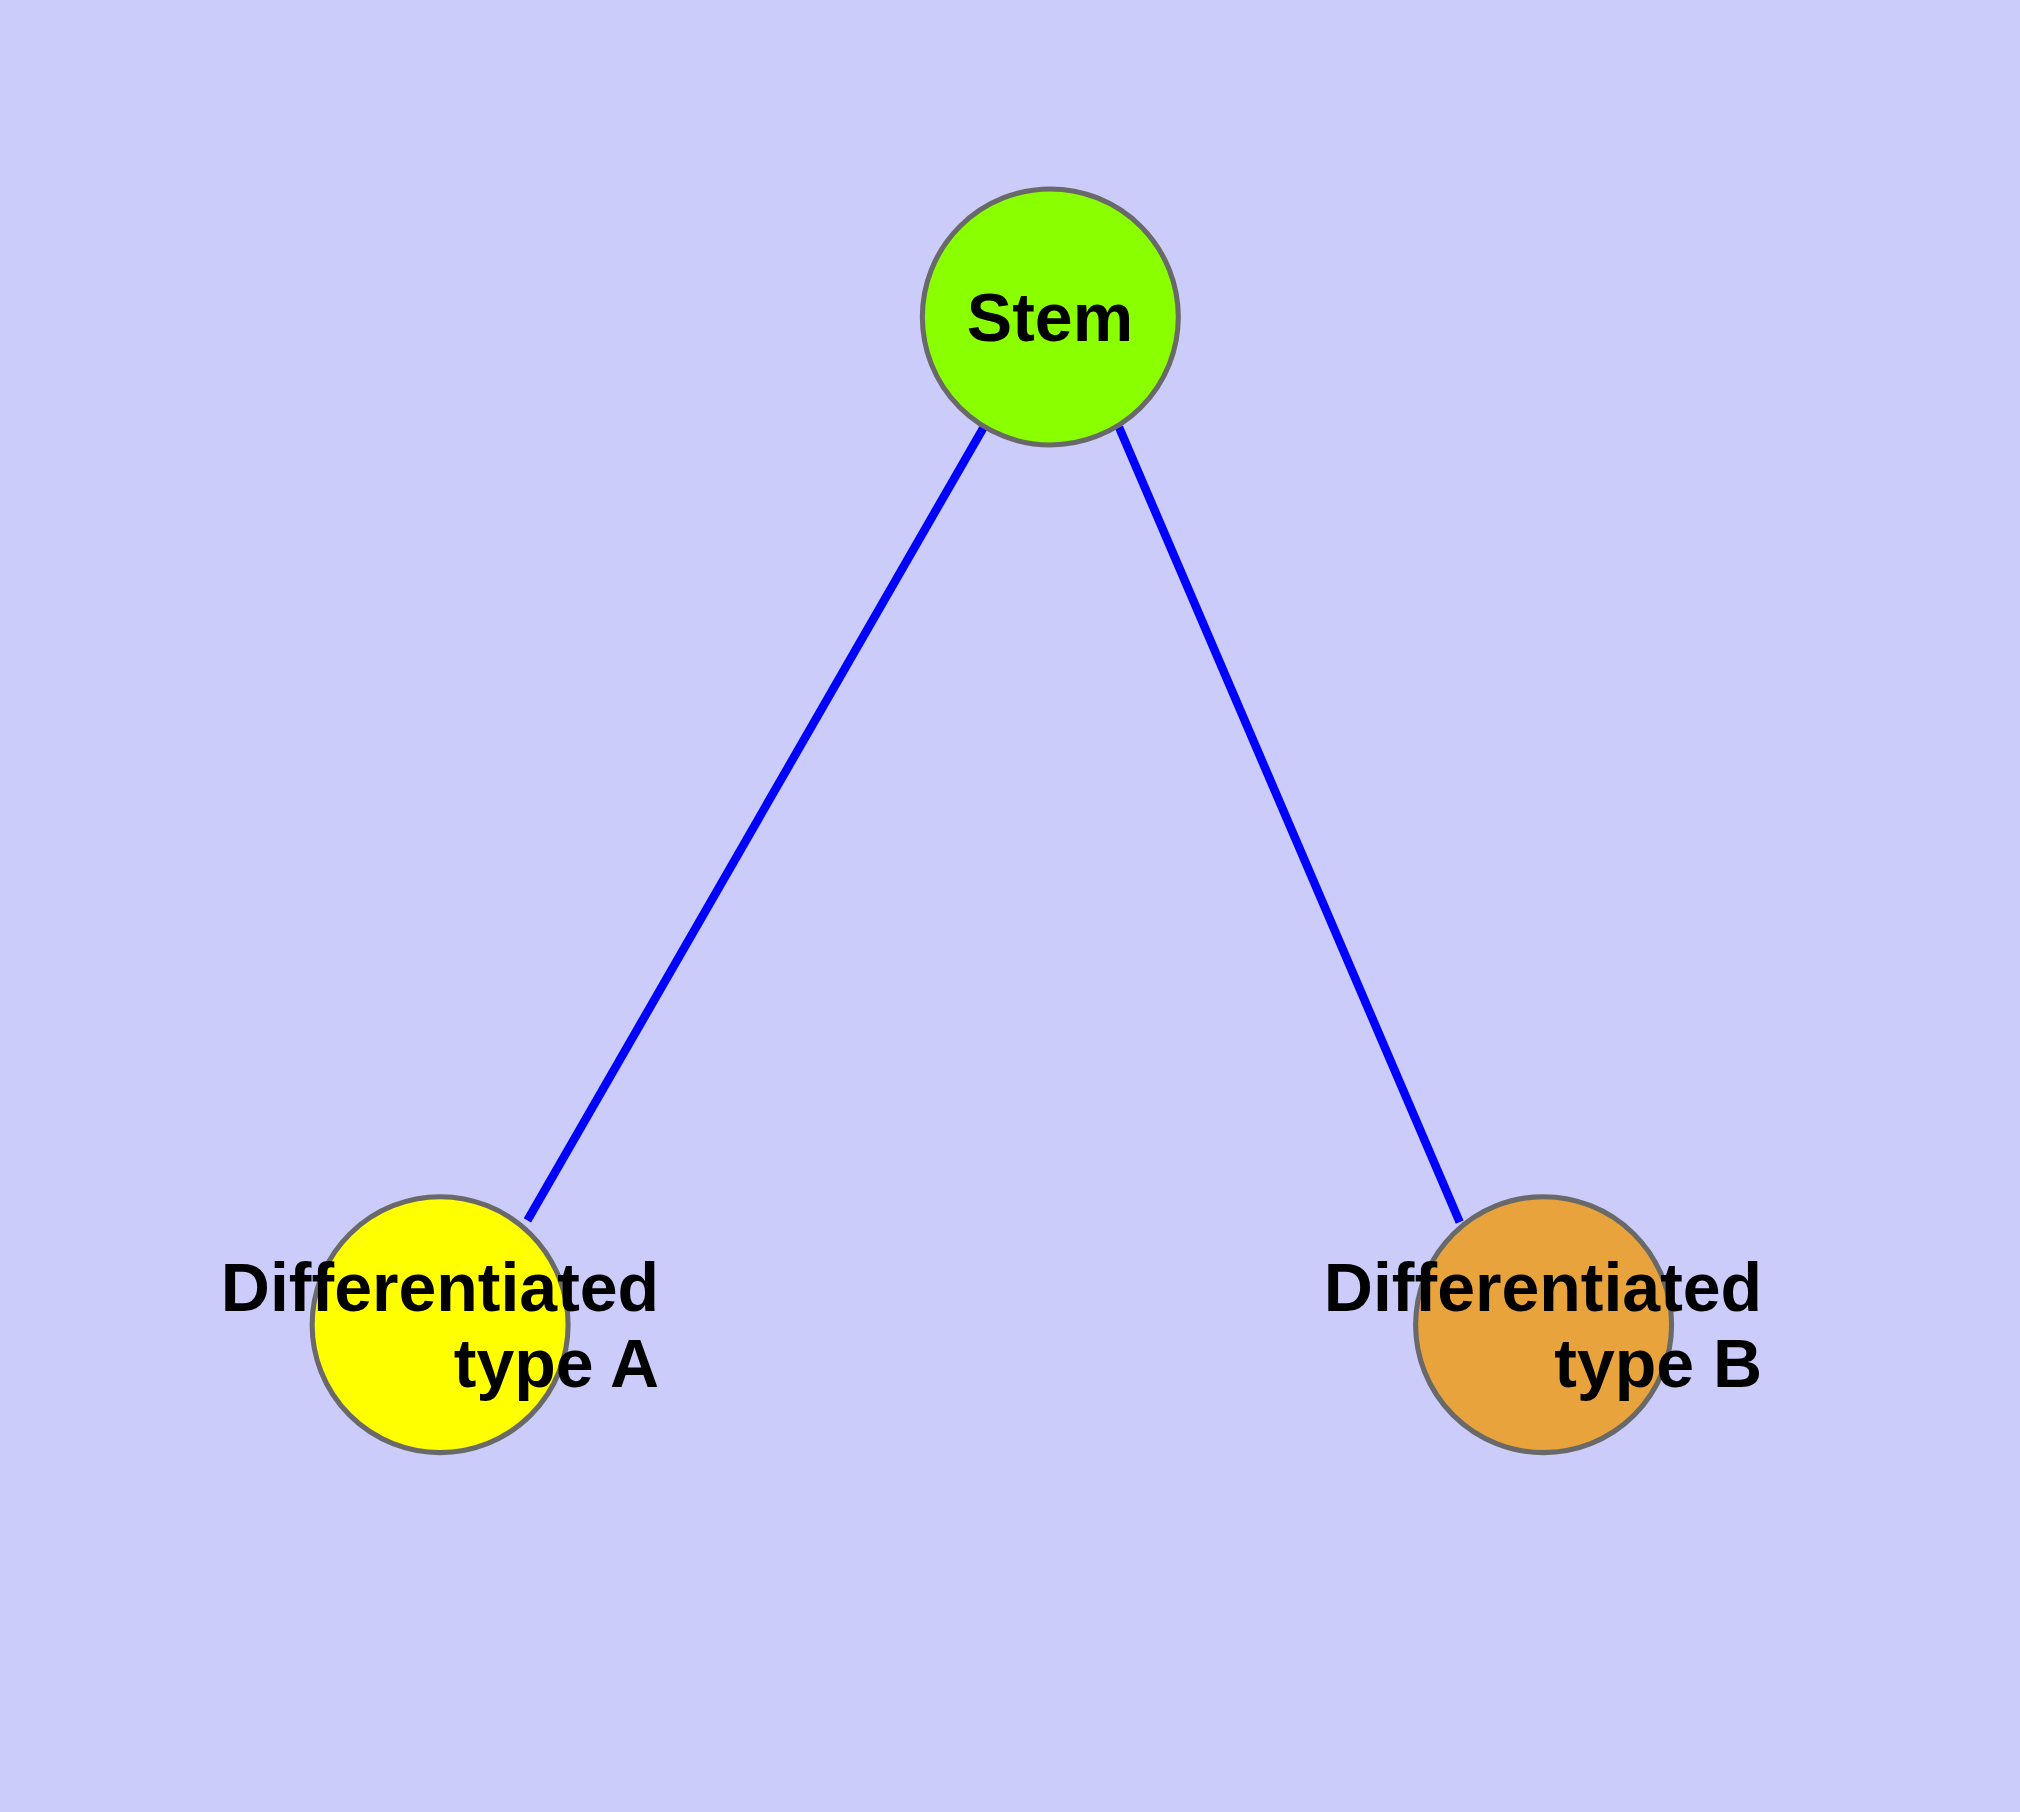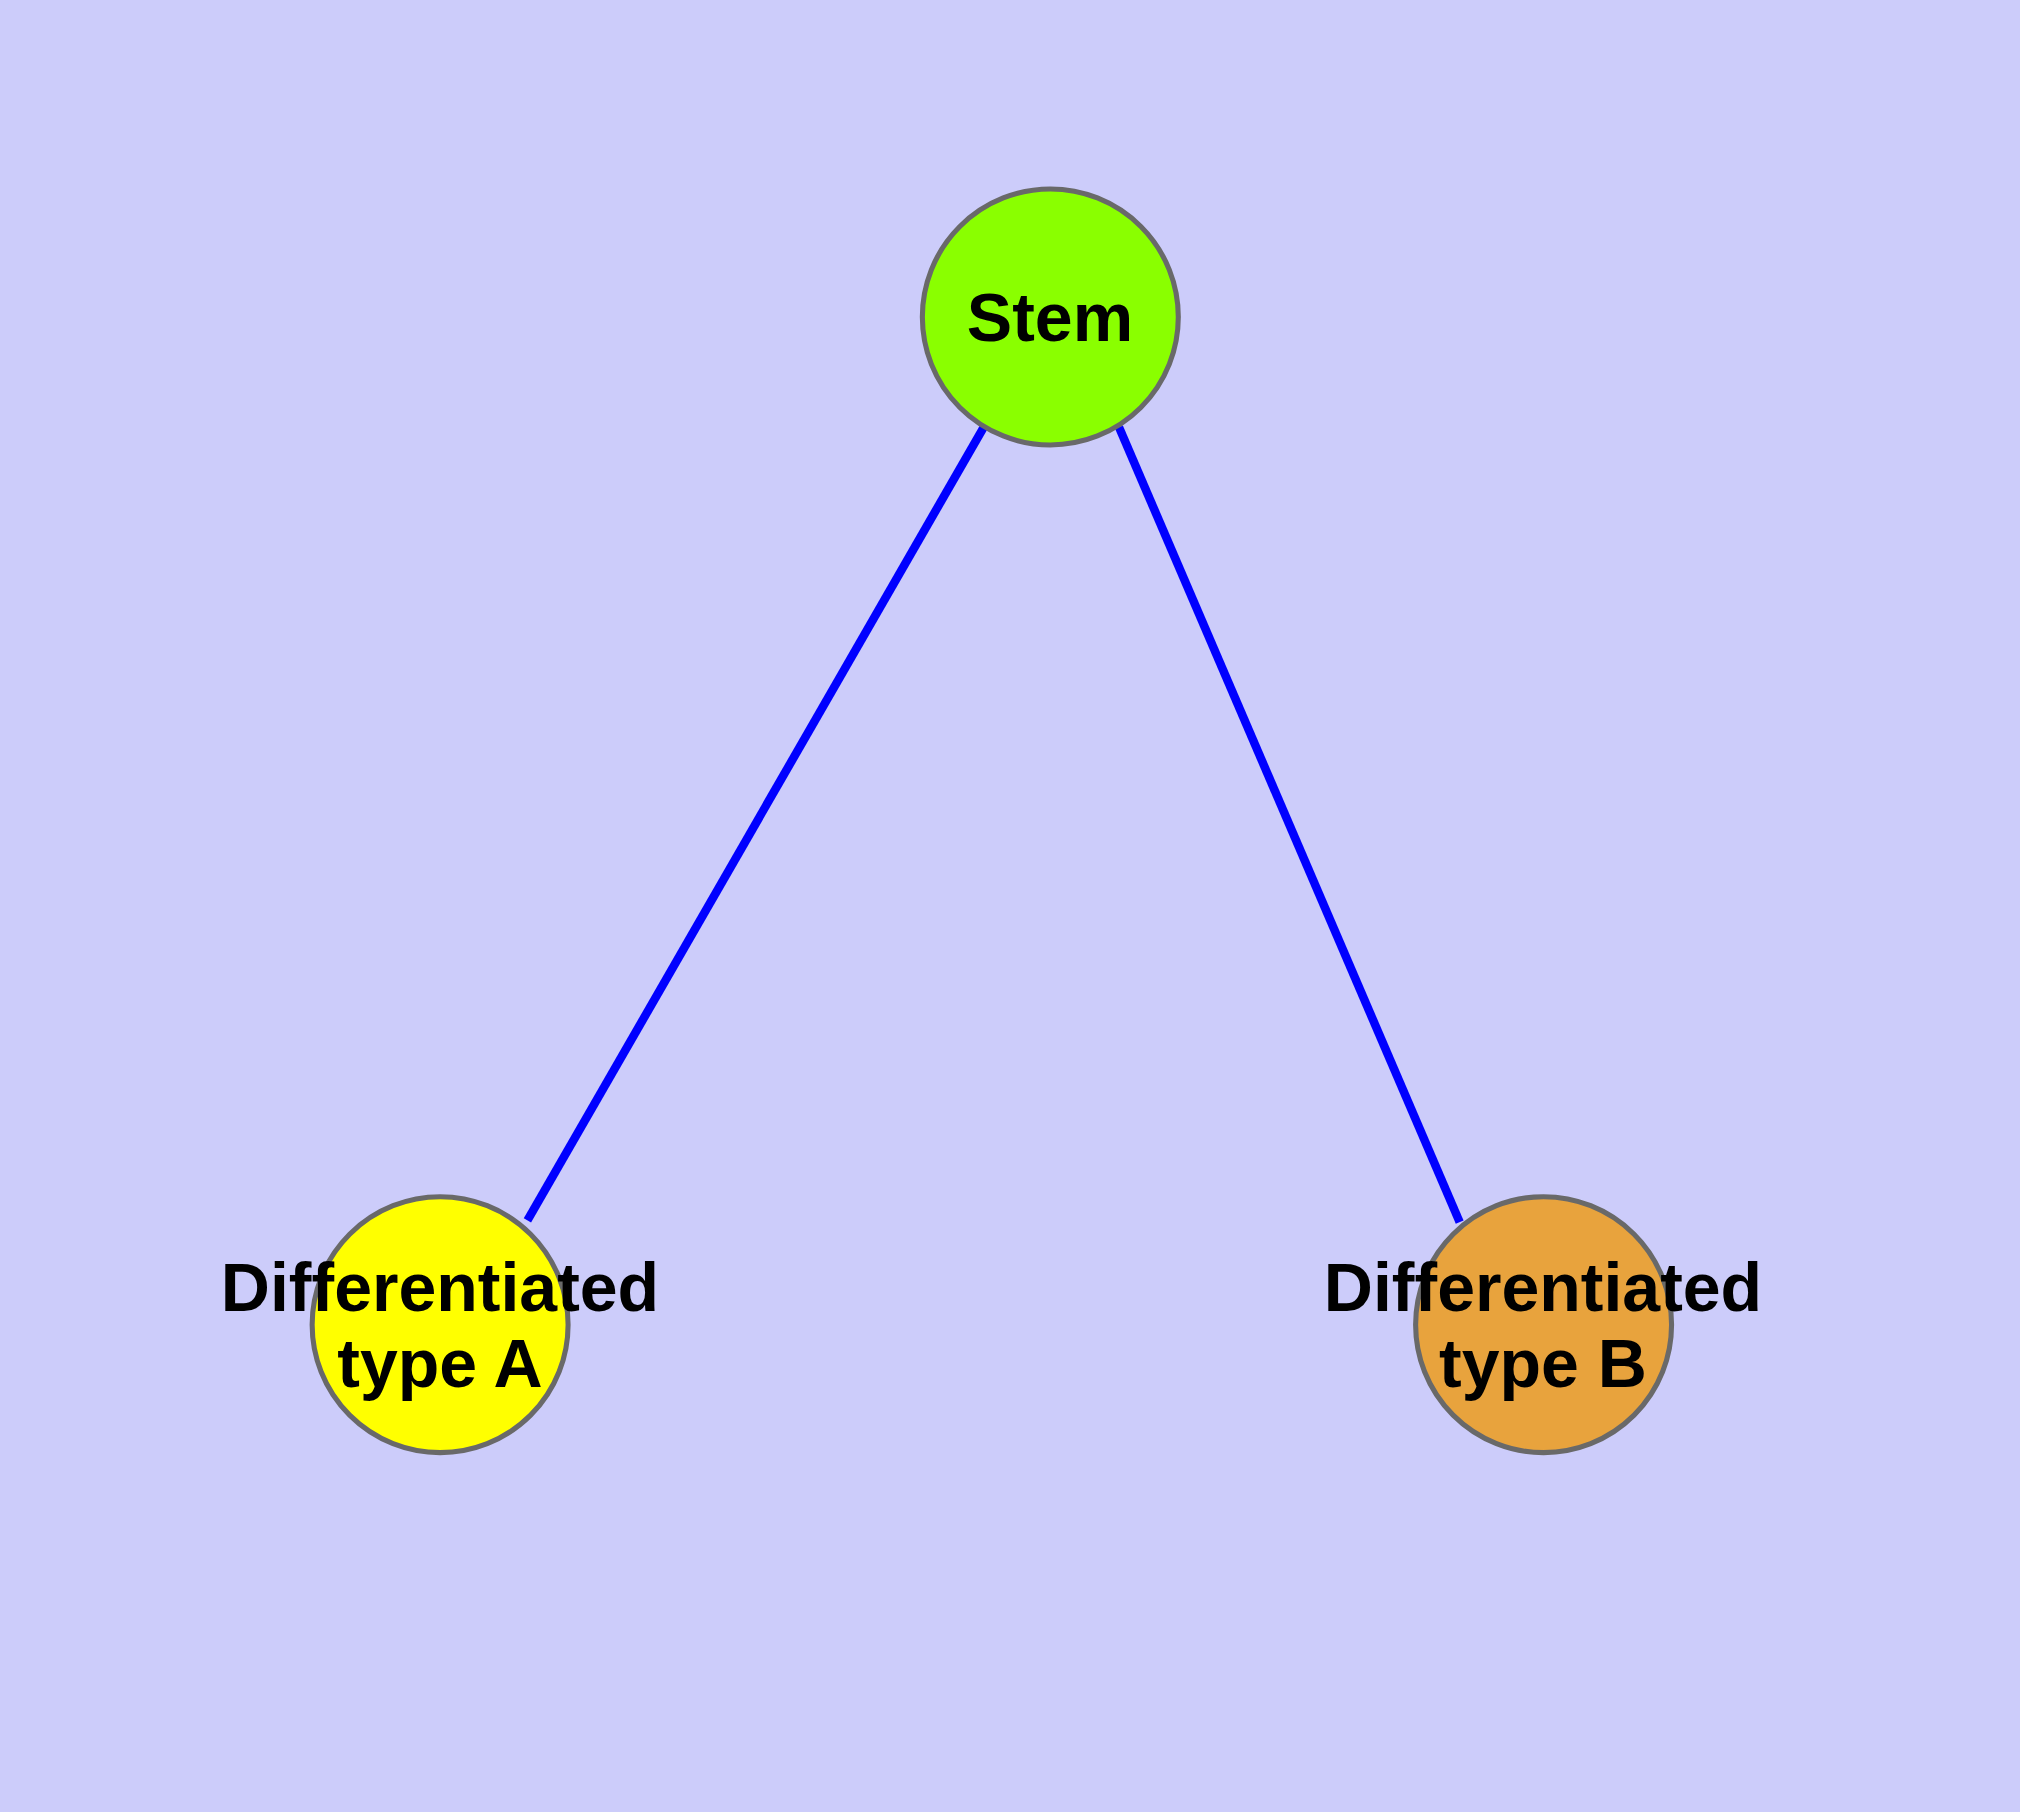--- a/index.html
+++ b/index.html
@@ -17,21 +17,21 @@
   }
   #graph-svg {
     position: absolute;
     left: 0;
     top: 0;
     width: 2021px;
     height: 1812px;
   }
   .node-label {
     position: absolute;
-    text-align: center;
+    text-align: right;
     font-family: "Liberation Sans", sans-serif;
     font-weight: bold;
     color: #000000;
     line-height: 1.12;
     white-space: pre;
     pointer-events: none;
     transform: translate(-50%, -50%);
   }
 </style>
 </head>

